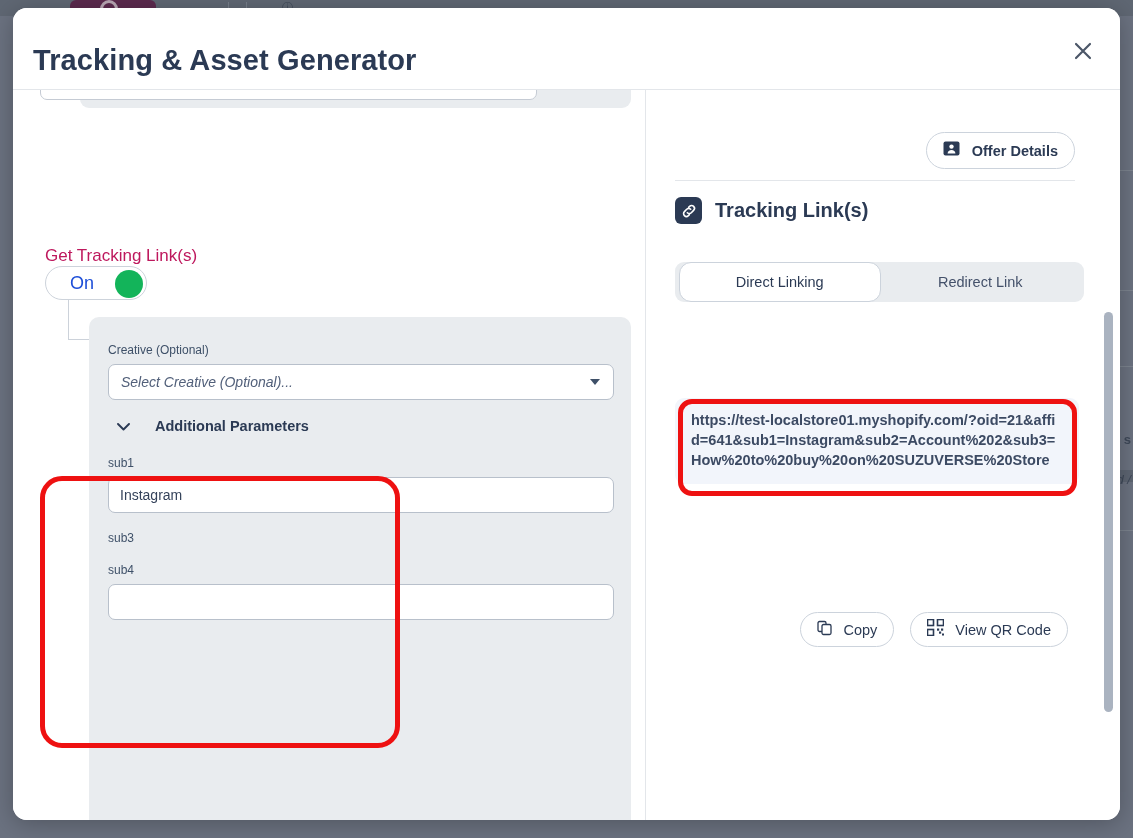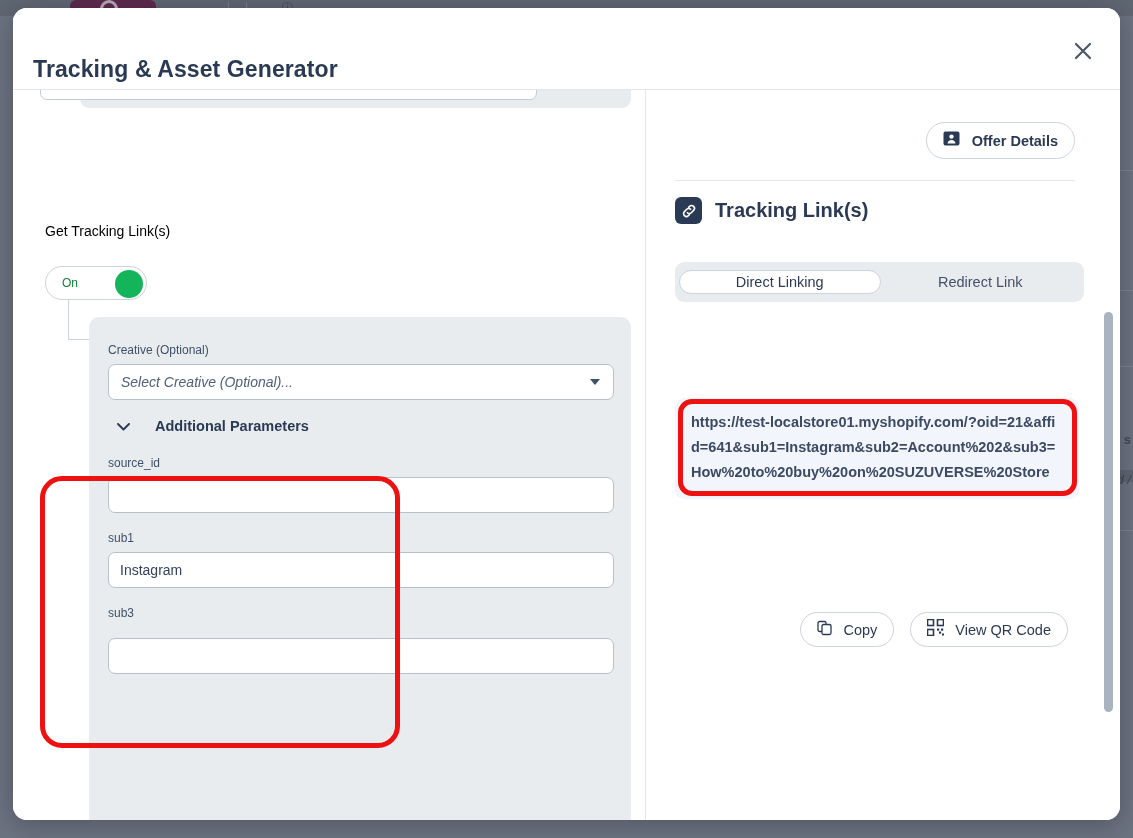--- a/index.html
+++ b/index.html
@@ -87,22 +87,22 @@
 
   .modal-header {
     position: relative;
     height: 82px;
     background: #fff;
     border-bottom: 1px solid #e3e6ea;
   }
   .modal-title {
     position: absolute;
     left: 20px;
-    top: 48px;
-    font-size: 23px;
+    top: 36px;
+    font-size: 29px;
     font-weight: bold;
     color: #2b3a54;
     letter-spacing: .1px;
   }
   .close-btn {
     position: absolute;
     right: 22px;
     top: 28px;
     width: 30px; height: 30px;
     display: flex; align-items: center; justify-content: center;
@@ -143,39 +143,39 @@
     position: absolute;
     left: 27px; top: -28px;
     width: 497px; height: 38px;
     background: #fff;
     border: 1px solid #c5cbd4;
     border-radius: 7px;
   }
 
   .toggle-label {
     position: absolute;
-    left: 32px; top: 133px;
-    font-size: 14px;
-    color: #000000;
+    left: 32px; top: 156px;
+    font-size: 17px;
+    color: #be185d;
   }
   .toggle-pill {
     position: absolute;
     left: 32px; top: 176px;
     width: 102px; height: 34px;
     border: 1px solid #cdd3db;
     border-radius: 17px;
     background: #fff;
     display: flex;
     align-items: center;
     cursor: pointer;
   }
   .toggle-pill .t-text {
-    margin-left: 16px;
-    font-size: 12px;
-    color: #15803d;
+    margin-left: 24px;
+    font-size: 18px;
+    color: #1d4ed8;
   }
   .toggle-knob {
     position: absolute;
     right: 3px; top: 3px;
     width: 28px; height: 28px;
     border-radius: 50%;
     background: #1db954;
     background: #13b45a;
   }
 
@@ -269,21 +269,21 @@
   .right-pane {
     position: relative;
     flex: 1;
     height: 100%;
     background: #fff;
     overflow: hidden;
   }
 
   .offer-details-btn {
     position: absolute;
-    right: 45px; top: 32px;
+    right: 45px; top: 42px;
     height: 37px;
     padding: 0 16px;
     border: 1px solid #ccd3dc;
     border-radius: 19px;
     background: #fff;
     display: flex; align-items: center; gap: 12px;
     cursor: pointer;
   }
   .offer-details-btn .label {
     font-size: 14.5px; font-weight: bold; color: #2b3a54;
@@ -315,21 +315,21 @@
     left: 29px; top: 172px;
     width: 409px; height: 40px;
     background: #e9ecef;
     border-radius: 9px;
     display: flex;
     align-items: center;
     padding: 4px;
   }
   .seg {
     flex: 1;
-    height: 24px;
+    height: 40px;
     display: flex; align-items: center; justify-content: center;
     font-size: 14.5px;
     color: #44516a;
     cursor: pointer;
     border-radius: 12px;
   }
   .seg.active {
     background: #fff;
     border: 1px solid #ccd3dc;
     font-weight: normal;
@@ -370,21 +370,21 @@
     left: 675px; top: 398px;
     width: 404px;
     padding: 12px 16px 14px 16px;
     background: #f2f5fb;
     border-radius: 9px;
   }
   .url-text {
     font-size: 14.5px;
     font-weight: bold;
     color: #3c4a63;
-    line-height: 25px;
+    line-height: 20px;
     word-break: break-all;
   }
 
   .action-btns {
     position: absolute;
     right: 52px; top: 522px;
     display: flex; gap: 16px;
   }
   .action-btn {
     height: 35px;
@@ -490,40 +490,35 @@
 
         <div class="accordion">
           <span class="chev">
             <svg width="13" height="8" viewBox="0 0 13 8" aria-hidden="true">
               <path d="M1 1 L6.5 6.5 L12 1" stroke="#2b3a54" stroke-width="1.9" fill="none" stroke-linecap="round" stroke-linejoin="round"></path>
             </svg>
           </span>
           <span class="acc-label">Additional Parameters</span>
         </div>
 
-        <div class="form-group">
-          <span class="lbl">source_id</span>
-          <div class="txt-input">
-            <span></span>
-          </div>
-        </div>
 
         <div class="form-group">
           <span class="lbl">sub1</span>
           <div class="txt-input">
             <span>Instagram</span>
           </div>
         </div>
 
 
         <div class="form-group">
           <span class="lbl">sub3</span>
         </div>
 
         <div class="form-group">
+          <span class="lbl">sub4</span>
           <div class="txt-input">
             <span></span>
           </div>
         </div>
 
       </div>
     </div>
 
     <div class="vdivider"></div>
 

